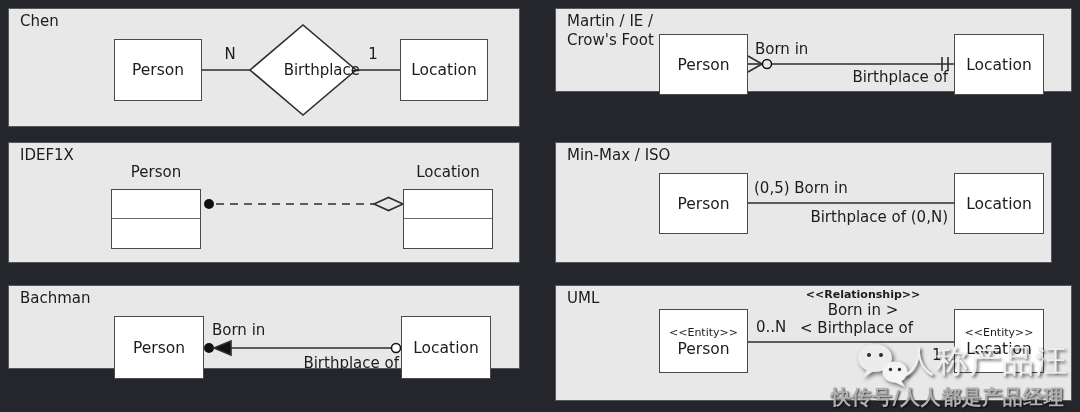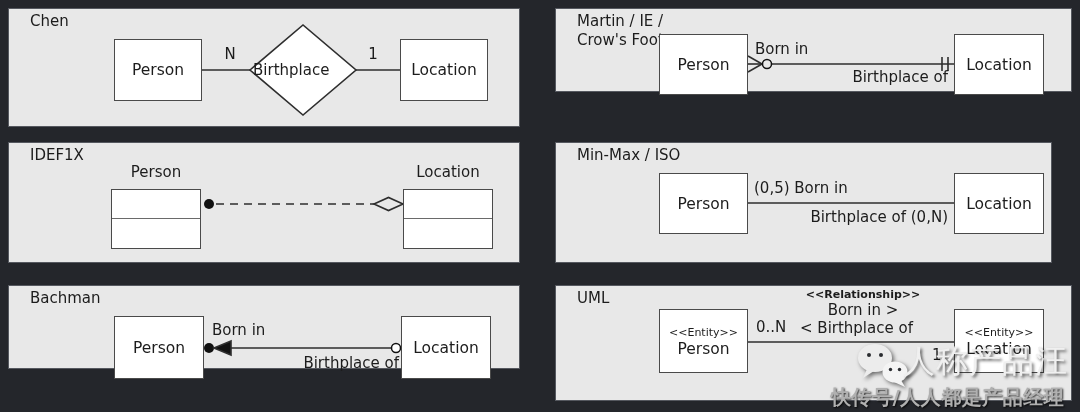--- a/index.html
+++ b/index.html
@@ -1,32 +1,32 @@
 <!DOCTYPE html>
 <html><head>
 <meta charset="utf-8">
 <style>
   html,body{margin:0;padding:0;background:#1d1f23;}
   .canvas{position:relative;width:1080px;height:412px;background:#24262b;overflow:hidden;
           font-family:"DejaVu Sans","Liberation Sans",sans-serif;}
   .panel{position:absolute;background:#e8e8e8;border:1px solid #55585f;box-sizing:border-box;color:#1c1c1c;}
-  .ptitle{position:absolute;left:21px;top:3px;font-size:15px;line-height:19px;white-space:pre;}
+  .ptitle{position:absolute;left:11px;top:3px;font-size:15px;line-height:19px;white-space:pre;}
   .wires{position:absolute;left:0;top:0;}
   .wires line,.wires polygon{stroke:#2e2e2e;stroke-width:1.6px;}
   .ebox{position:absolute;background:#ffffff;border:1.5px solid #4a4a4a;box-sizing:border-box;
         display:flex;align-items:center;justify-content:center;font-size:15.5px;}
   .ebox.uml{flex-direction:column;line-height:17px;}
   .stereo{font-size:11px;font-weight:normal;}
   .idefbox{position:absolute;background:#ffffff;border:1.5px solid #4a4a4a;box-sizing:border-box;}
   .idefdivider{position:absolute;left:0;right:0;top:28px;border-top:1.2px solid #6a6a6a;}
   .lbl{position:absolute;font-size:15px;white-space:nowrap;}
   .lbl.small{font-size:11px;font-weight:bold;}
   .lbl.center{text-align:center;}
   .lbl.right{text-align:right;}
-  .diamond-label{position:absolute;text-align:left;font-size:15px;}
+  .diamond-label{position:absolute;text-align:right;font-size:15px;padding-left:7px;}
   .watermark{position:absolute;z-index:10;}
   .wm-icon{position:absolute;left:856px;top:341px;filter:drop-shadow(2px 2px 2px rgba(0,0,0,0.55));}
   .wm-brand{position:absolute;left:903px;top:340px;font-size:32px;font-weight:normal;letter-spacing:1px;
             color:#f0f0f0;text-shadow:2px 2px 3px rgba(20,20,20,0.65);white-space:nowrap;}
   .wm-channel{position:absolute;left:831px;top:384px;font-size:20px;font-weight:bold;letter-spacing:0.5px;
               color:#b0b0b0;text-shadow:1px 1px 2px rgba(0,0,0,0.8);white-space:nowrap;}
 </style>
 </head>
 <body>
 

